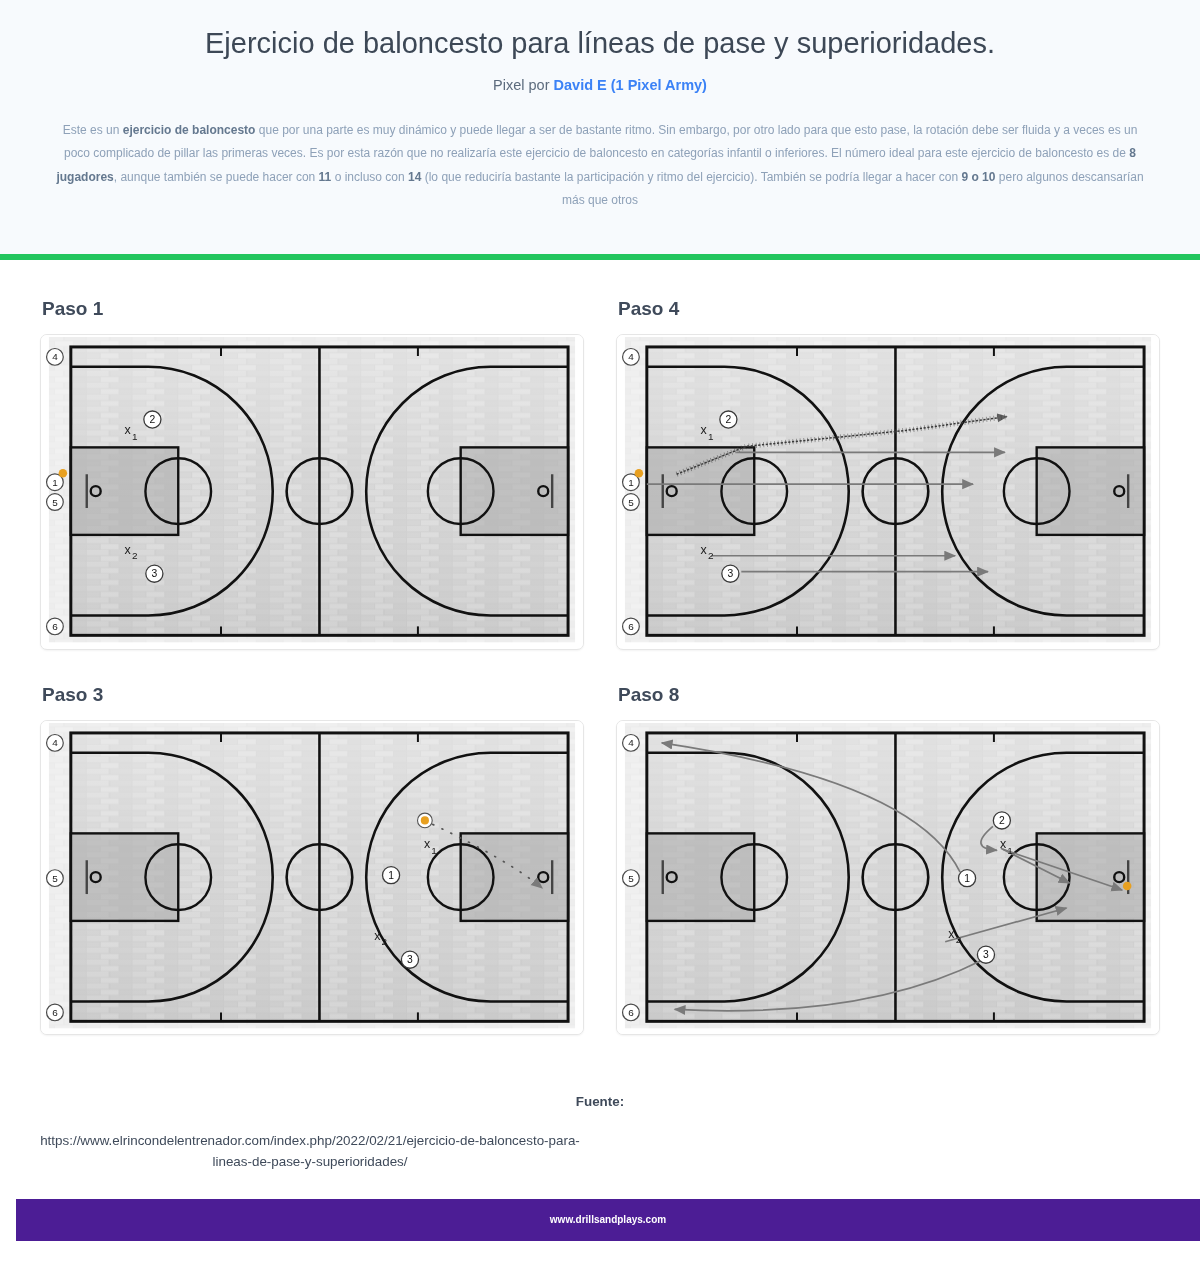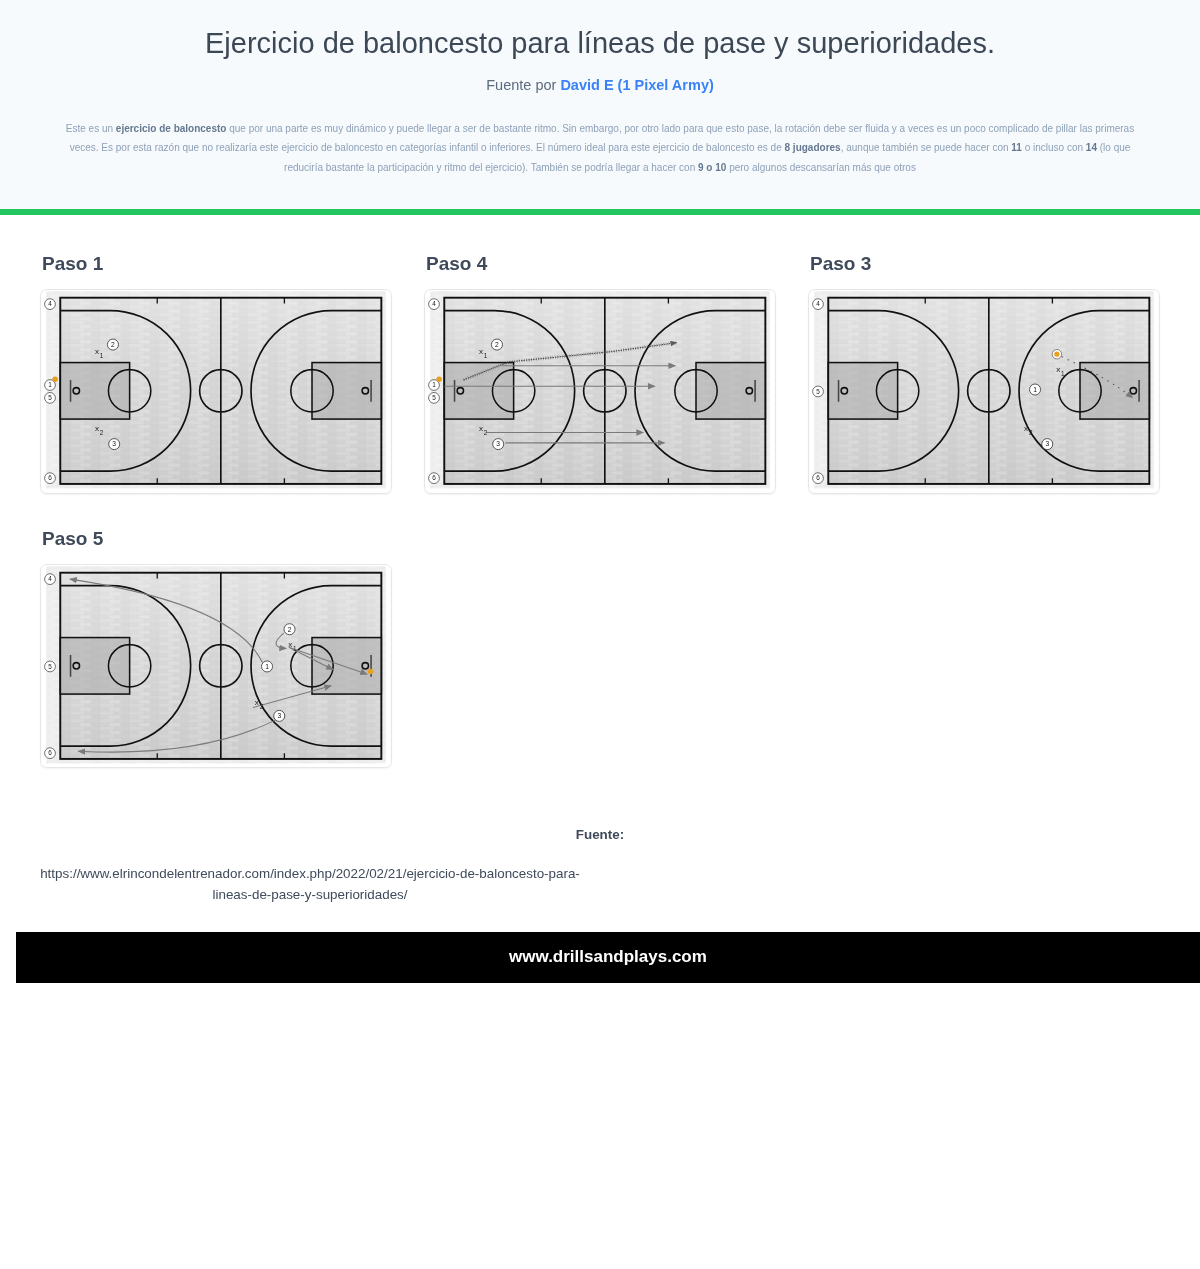--- a/index.html
+++ b/index.html
@@ -24,33 +24,33 @@
     margin: 4px 0 0 0;
     line-height: 1.2;
   }
   .subtitle {
     font-size: 14.5px;
     color: #5c6b7d;
     margin: 16px 0 0 0;
   }
   .subtitle b { color: #3b82f6; font-weight: bold; }
   .desc {
-    margin: 26px auto 6px auto;
+    margin: 26px auto 16px auto;
     max-width: 1092px;
-    font-size: 10px;
+    font-size: 12px;
     line-height: 1.95;
     color: #8ea1b8;
   }
   .desc b { color: #64788f; font-weight: bold; }
 
   
   .steps {
     padding: 38px 40px 0 40px;
     display: grid;
-    grid-template-columns: 1fr 1fr 1fr;
+    grid-template-columns: 1fr 1fr;
     column-gap: 32px;
     row-gap: 34px;
   }
   .step-title {
     font-size: 19px;
     font-weight: bold;
     color: #3f4a5a;
     margin: 0 0 14px 2px;
   }
   .court-frame {
@@ -69,36 +69,36 @@
     font-size: 13.4px;
     color: #3f4a5a;
     line-height: 1.62;
     text-align: center;
   }
   .source-label { font-weight: bold; margin-bottom: 2px; }
   .source-url { word-break: break-all; max-width: 540px; margin-top: 17px; }
 
   
   .footer {
-    background: #000000;
+    background: #4c1d95;
     color: #ffffff;
     text-align: center;
-    font-size: 17px;
+    font-size: 10px;
     font-weight: bold;
     padding: 15px 0 16px 0;
     margin-left: 16px;
   }
 </style>
 </head>
 <body>
 
 <div class="header">
   <h1 class="title">Ejercicio de baloncesto para líneas de pase y superioridades.</h1>
   <div class="subtitle">
-    <span>Fuente por </span><b>David E (1 Pixel Army)</b>
+    <span>Pixel por </span><b>David E (1 Pixel Army)</b>
   </div>
   <p class="desc"><span>Este es un </span><b>ejercicio de baloncesto</b><span> que por una parte es muy dinámico y puede llegar a ser de bastante ritmo. Sin embargo, por otro lado para que esto pase, la rotación debe ser fluida y a veces es un poco complicado de pillar las primeras veces. Es por esta razón que no realizaría este ejercicio de baloncesto en categorías infantil o inferiores. El número ideal para este ejercicio de baloncesto es de </span><b>8 jugadores</b><span>, aunque también se puede hacer con </span><b>11</b><span> o incluso con </span><b>14</b><span> (lo que reduciría bastante la participación y ritmo del ejercicio). También se podría llegar a hacer con </span><b>9 o 10</b><span> pero algunos descansarían más que otros</span></p>
 </div>
 
 <div class="steps">
   <div>
     <div class="step-title">Paso 1</div>
     <div class="court-frame">
         <svg viewBox="0 0 545 315" xmlns="http://www.w3.org/2000/svg">
           <defs>
@@ -363,21 +363,21 @@
       <text x="342.5" y="225.5" font-size="10" font-family="Liberation Sans, sans-serif" fill="#1b1b1b">2</text>
           </g>
           <g>
             <circle cx="386" cy="100" r="7.4" fill="#fff" stroke="#555" stroke-width="1.1"></circle>
         <circle cx="386" cy="100" r="4.1" fill="#e8a020"></circle>
           </g>
         </svg>
       </div>
   </div>
   <div>
-    <div class="step-title">Paso 5</div>
+    <div class="step-title">Paso 8</div>
     <div class="court-frame">
         <svg viewBox="0 0 545 315" xmlns="http://www.w3.org/2000/svg">
           <defs>
   <pattern id="floor3" width="46" height="12" patternUnits="userSpaceOnUse">
     <rect width="46" height="12" fill="#d2d2d2"></rect>
     <rect x="0" y="0" width="22" height="5.4" fill="#dcdcdc"></rect>
     <rect x="24" y="0" width="21" height="5.4" fill="#d6d6d6"></rect>
     <rect x="0" y="6.3" width="13" height="5.2" fill="#d7d7d7"></rect>
     <rect x="14" y="6.3" width="18" height="5.2" fill="#dfdfdf"></rect>
     <rect x="33" y="6.3" width="12" height="5.2" fill="#d4d4d4"></rect>

